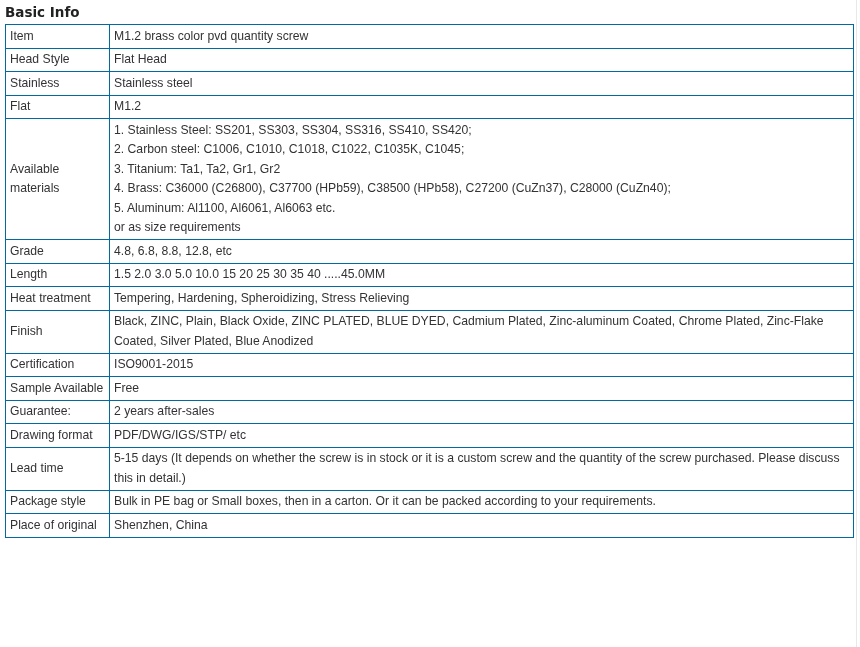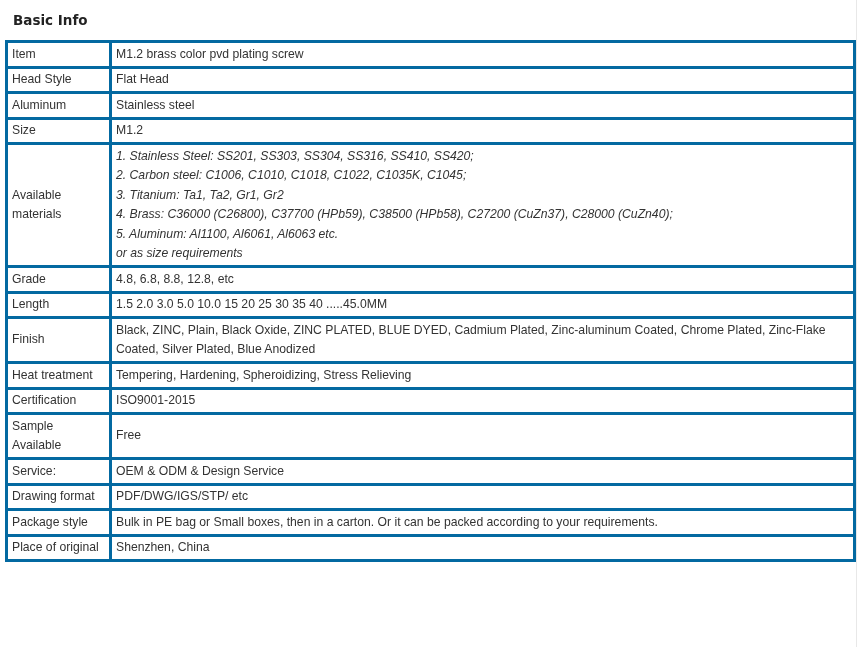--- a/index.html
+++ b/index.html
@@ -21,46 +21,45 @@
       top: 0;
       width: 848px;
     }
     .section-title {
       font-family: "DejaVu Sans", "Liberation Sans", sans-serif;
       font-weight: bold;
       font-size: 13.5px;
       color: #222222;
       height: 24px;
       line-height: 24px;
-      margin: 8px;
+      margin: 0;
       padding-left: 0;
     }
     table.spec {
       border-collapse: collapse;
       width: 848px;
       table-layout: fixed;
       margin-top: 0;
     }
     table.spec col.k { width: 104px; }
     table.spec col.v { width: 744px; }
     table.spec td {
-      border: 3px solid #0369a1;
+      border: 1px solid #0369a1;
       font-size: 12.2px;
       line-height: 19.5px;
       padding: 1.5px 4px 1.5px 4px;
       vertical-align: middle;
       color: #333333;
       word-wrap: break-word;
     }
     table.spec td.key {
       white-space: normal;
     }
     table.spec td.val .line {
       display: block;
-      font-style: italic;
     }
     .scroll-edge {
       position: absolute;
       left: 856px;
       top: 0;
       width: 1px;
       height: 647px;
       background: #e8e8e8;
     }
   </style>
@@ -70,32 +69,32 @@
 <div class="page">
   <h3 class="section-title">Basic Info</h3>
   <table class="spec">
     <colgroup>
         <col class="k">
         <col class="v">
       </colgroup>
     <tbody>
       <tr>
         <td class="key">Item</td>
-        <td class="val">M1.2 brass color pvd plating screw</td>
+        <td class="val">M1.2 brass color pvd quantity screw</td>
       </tr>
       <tr>
         <td class="key">Head Style</td>
         <td class="val">Flat Head</td>
       </tr>
       <tr>
-        <td class="key">Aluminum</td>
+        <td class="key">Stainless</td>
         <td class="val">Stainless steel</td>
       </tr>
       <tr>
-        <td class="key">Size</td>
+        <td class="key">Flat</td>
         <td class="val">M1.2</td>
       </tr>
       <tr>
         <td class="key">Available materials</td>
         <td class="val">
           <span class="line">1. Stainless Steel: SS201, SS303, SS304, SS316, SS410, SS420;</span>
           <span class="line">2. Carbon steel: C1006, C1010, C1018, C1022, C1035K, C1045;</span>
           <span class="line">3. Titanium: Ta1, Ta2, Gr1, Gr2</span>
           <span class="line">4. Brass: C36000 (C26800), C37700 (HPb59), C38500 (HPb58), C27200 (CuZn37), C28000 (CuZn40);</span>
           <span class="line">5. Aluminum: Al1100, Al6061, Al6063 etc.</span>
@@ -104,42 +103,46 @@
       </tr>
       <tr>
         <td class="key">Grade</td>
         <td class="val">4.8, 6.8, 8.8, 12.8, etc</td>
       </tr>
       <tr>
         <td class="key">Length</td>
         <td class="val">1.5 2.0 3.0 5.0 10.0 15 20 25 30 35 40 .....45.0MM</td>
       </tr>
       <tr>
+        <td class="key">Heat treatment</td>
+        <td class="val">Tempering, Hardening, Spheroidizing, Stress Relieving</td>
+      </tr>
+      <tr>
         <td class="key">Finish</td>
         <td class="val">Black, ZINC, Plain, Black Oxide, ZINC PLATED, BLUE DYED, Cadmium Plated, Zinc-aluminum Coated, Chrome Plated, Zinc-Flake Coated, Silver Plated, Blue Anodized</td>
-      </tr>
-      <tr>
-        <td class="key">Heat treatment</td>
-        <td class="val">Tempering, Hardening, Spheroidizing, Stress Relieving</td>
       </tr>
       <tr>
         <td class="key">Certification</td>
         <td class="val">ISO9001-2015</td>
       </tr>
       <tr>
         <td class="key">Sample Available</td>
         <td class="val">Free</td>
       </tr>
       <tr>
-        <td class="key">Service:</td>
-        <td class="val">OEM &amp; ODM &amp; Design Service</td>
+        <td class="key">Guarantee:</td>
+        <td class="val">2 years after-sales</td>
       </tr>
       <tr>
         <td class="key">Drawing format</td>
         <td class="val">PDF/DWG/IGS/STP/ etc</td>
+      </tr>
+      <tr>
+        <td class="key">Lead time</td>
+        <td class="val">5-15 days (It depends on whether the screw is in stock or it is a custom screw and the quantity of the screw purchased. Please discuss this in detail.)</td>
       </tr>
       <tr>
         <td class="key">Package style</td>
         <td class="val">Bulk in PE bag or Small boxes, then in a carton. Or it can be packed according to your requirements.</td>
       </tr>
       <tr>
         <td class="key">Place of original</td>
         <td class="val">Shenzhen, China</td>
       </tr>
     </tbody>

